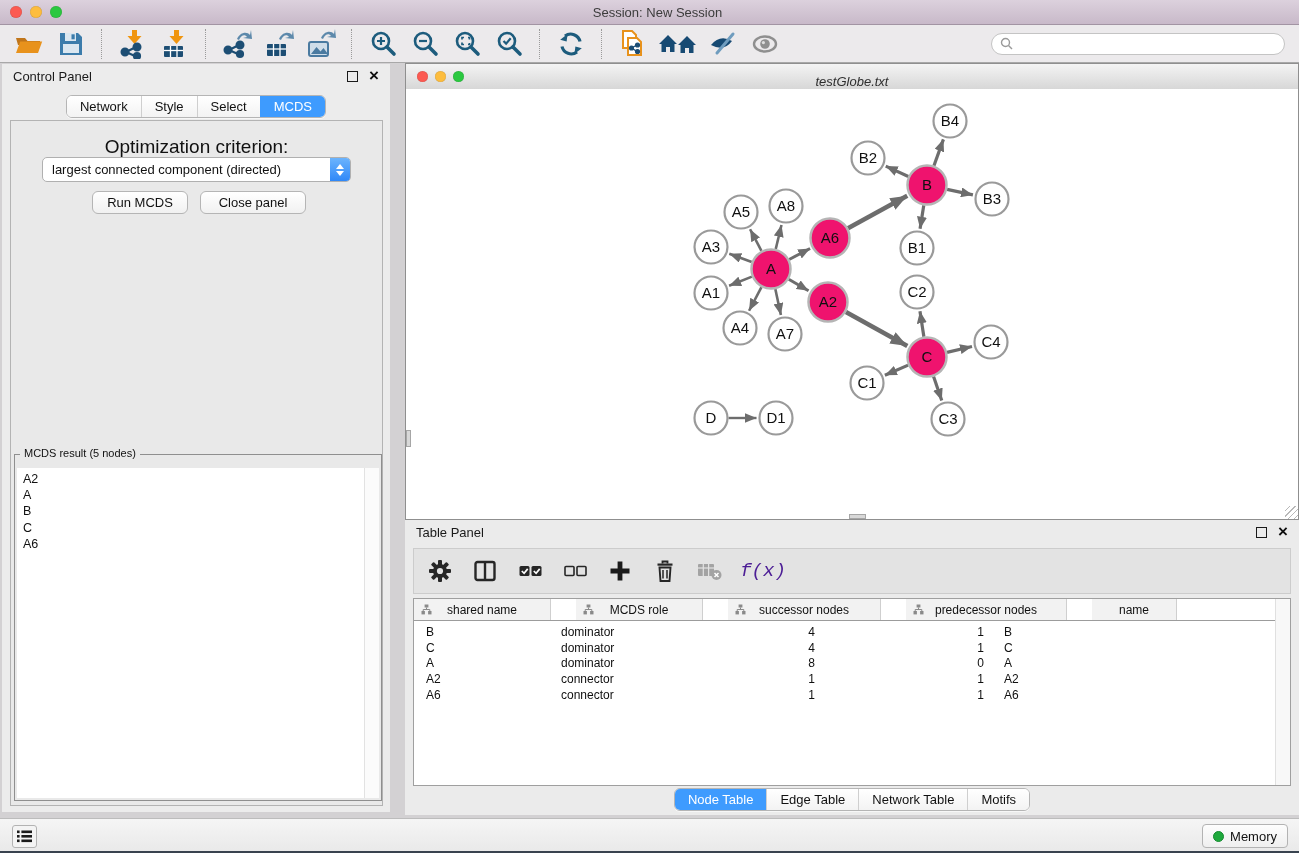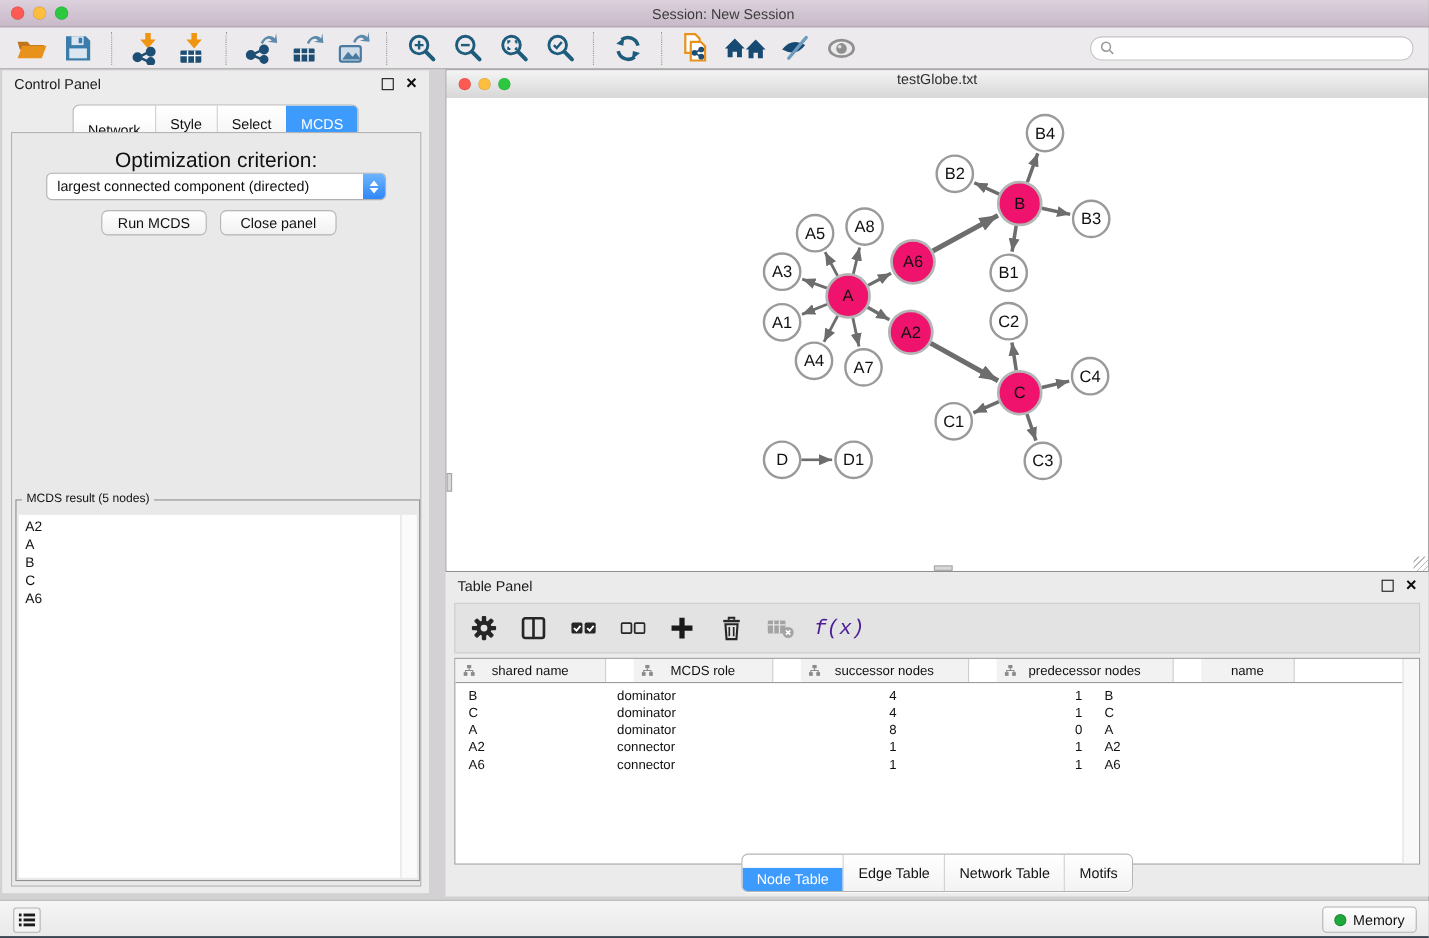--- a/index.html
+++ b/index.html
@@ -24,21 +24,21 @@
   
   .panel-header{height:24px;display:flex;align-items:center;padding:0 11px;font-size:13px;color:#1a1a1a;}
   .panel-controls{margin-left:auto;display:flex;gap:11px;align-items:center;}
   .float-box{width:9px;height:9px;border:1.5px solid #1a1a1a;}
   .close-x{font-size:17px;font-weight:bold;color:#0d0d0d;line-height:14px;}
   
   .seg-group{display:inline-flex;border:1px solid #b5b5b5;border-radius:6px;overflow:hidden;background:#fff;
     box-shadow:0 1px 0 rgba(255,255,255,.6);}
   .seg{padding:3px 13px;font-size:13px;color:#111;border-left:1px solid #cfcfcf;background:linear-gradient(#fff,#f3f3f3);
     display:flex;align-items:center;justify-content:center;white-space:nowrap;}
-  .seg:first-child{border-left:none;margin-top:12px;}
+  .seg:first-child{border-left:none;}
   .seg.active{background:#3e9bfe;color:#fff;border-left-color:#3e9bfe;}
   
   .control-panel{position:absolute;left:2px;top:64px;width:388px;height:748px;background:#ececec;}
   .cp-tabs{position:absolute;left:0;right:0;top:31px;display:flex;justify-content:center;}
   .cp-content{position:absolute;left:8px;top:56px;width:371px;height:684px;border:1px solid #b3b3b3;background:#e9e9e9;}
   .opt-label{position:absolute;top:15px;left:0;right:0;text-align:center;font-size:19px;color:#111;}
   .dropdown{position:absolute;left:31px;top:36px;width:309px;height:25px;background:#fff;border:1px solid #b0b0b0;
     border-radius:5px;display:flex;align-items:center;box-sizing:border-box;}
   .dd-value{flex:1;font-size:13px;color:#111;padding-left:9px;white-space:nowrap;overflow:hidden;}
   .dd-stepper{width:20px;align-self:stretch;background:linear-gradient(#6cb4fd,#2f88f8);border-radius:0 4px 4px 0;
@@ -49,21 +49,21 @@
     font-size:13px;color:#111;display:flex;align-items:center;justify-content:center;box-sizing:border-box;}
   .result-box{position:absolute;left:3px;top:333px;width:366px;height:345px;border:1px solid #8f8f8f;background:#e9e9e9;}
   .result-legend{position:absolute;top:-8px;left:5px;background:#e9e9e9;padding:0 4px;font-size:11px;color:#111;}
   .result-list{position:absolute;left:2px;top:13px;right:17px;bottom:2px;background:#fff;overflow:hidden;
     font-size:12.5px;color:#111;padding:3px 0 0 6px;line-height:16.2px;}
   .result-scroll{position:absolute;top:13px;right:2px;width:14px;bottom:2px;background:#fbfbfb;border-left:1px solid #e2e2e2;}
   
   .net-window{position:absolute;left:405px;top:63px;width:894px;height:457px;background:#fff;
     border:1px solid #8f8f8f;box-sizing:border-box;}
   .net-titlebar{height:25px;background:linear-gradient(#f4f4f4,#d7d7d7);border-bottom:1px solid #a8a8a8;
-    position:relative;display:flex;align-items:flex-start;justify-content:center;}
+    position:relative;display:flex;align-items:flex-end;justify-content:center;font-style:italic;}
   .net-titlebar .traffic{top:7px;left:11px;gap:7px;}
   .net-titlebar .light{width:11px;height:11px;}
   .net-title{font-size:13px;color:#2e2e2e;}
   .net-canvas{position:absolute;left:0;top:25px;width:892px;height:430px;background:#fff;}
   .h-left{position:absolute;left:0;top:366px;width:5px;height:17px;background:#d8d8d8;border:1px solid #a6a6a6;box-sizing:border-box;}
   .h-bottom{position:absolute;left:443px;bottom:0;width:17px;height:5px;background:#d8d8d8;border:1px solid #a6a6a6;box-sizing:border-box;}
   .corner{position:absolute;right:0;bottom:0;width:13px;height:13px;
     background:repeating-linear-gradient(135deg,transparent 0 3px,#b8b8b8 3px 4px);}
   
   .table-panel{position:absolute;left:405px;top:520px;width:894px;height:295px;background:#ebebeb;}

